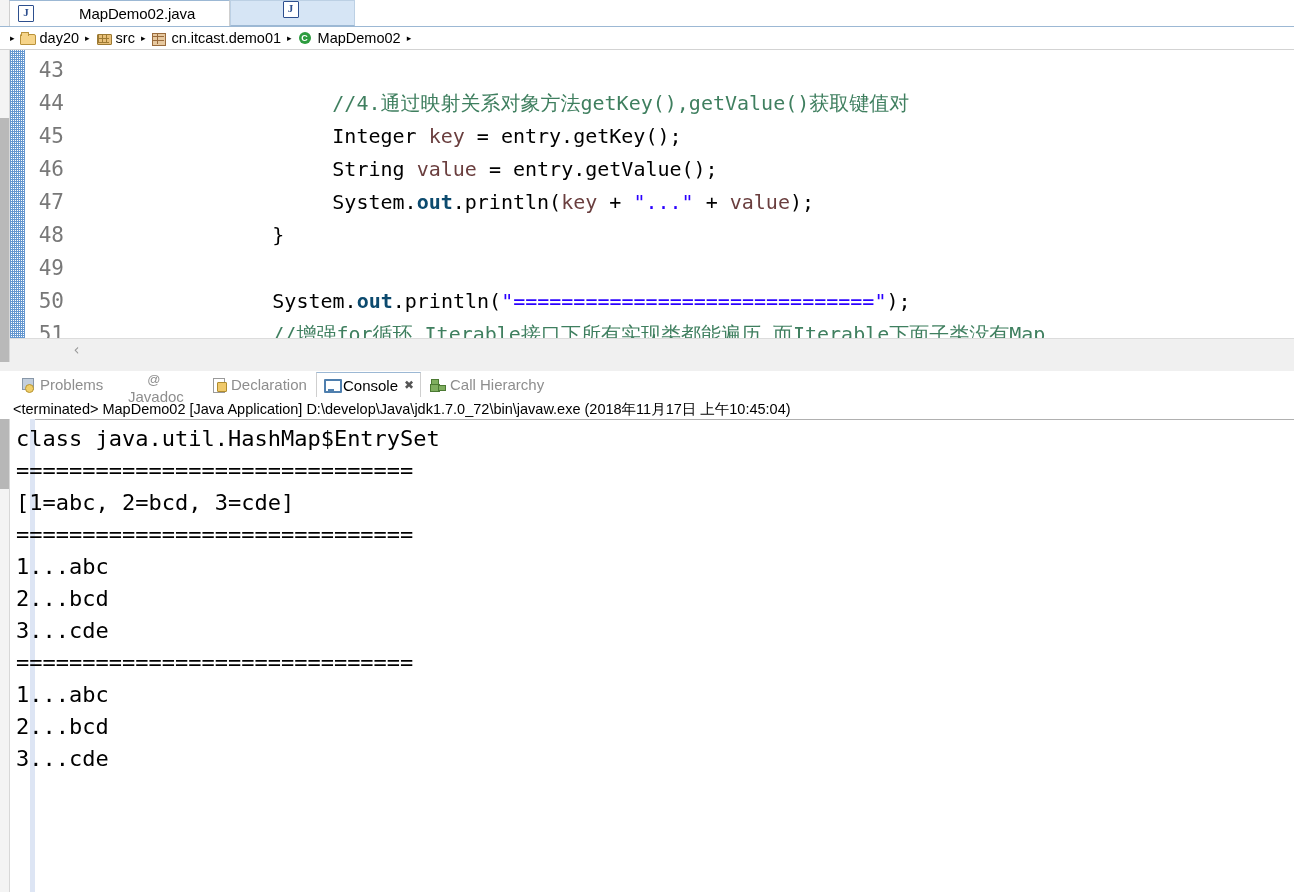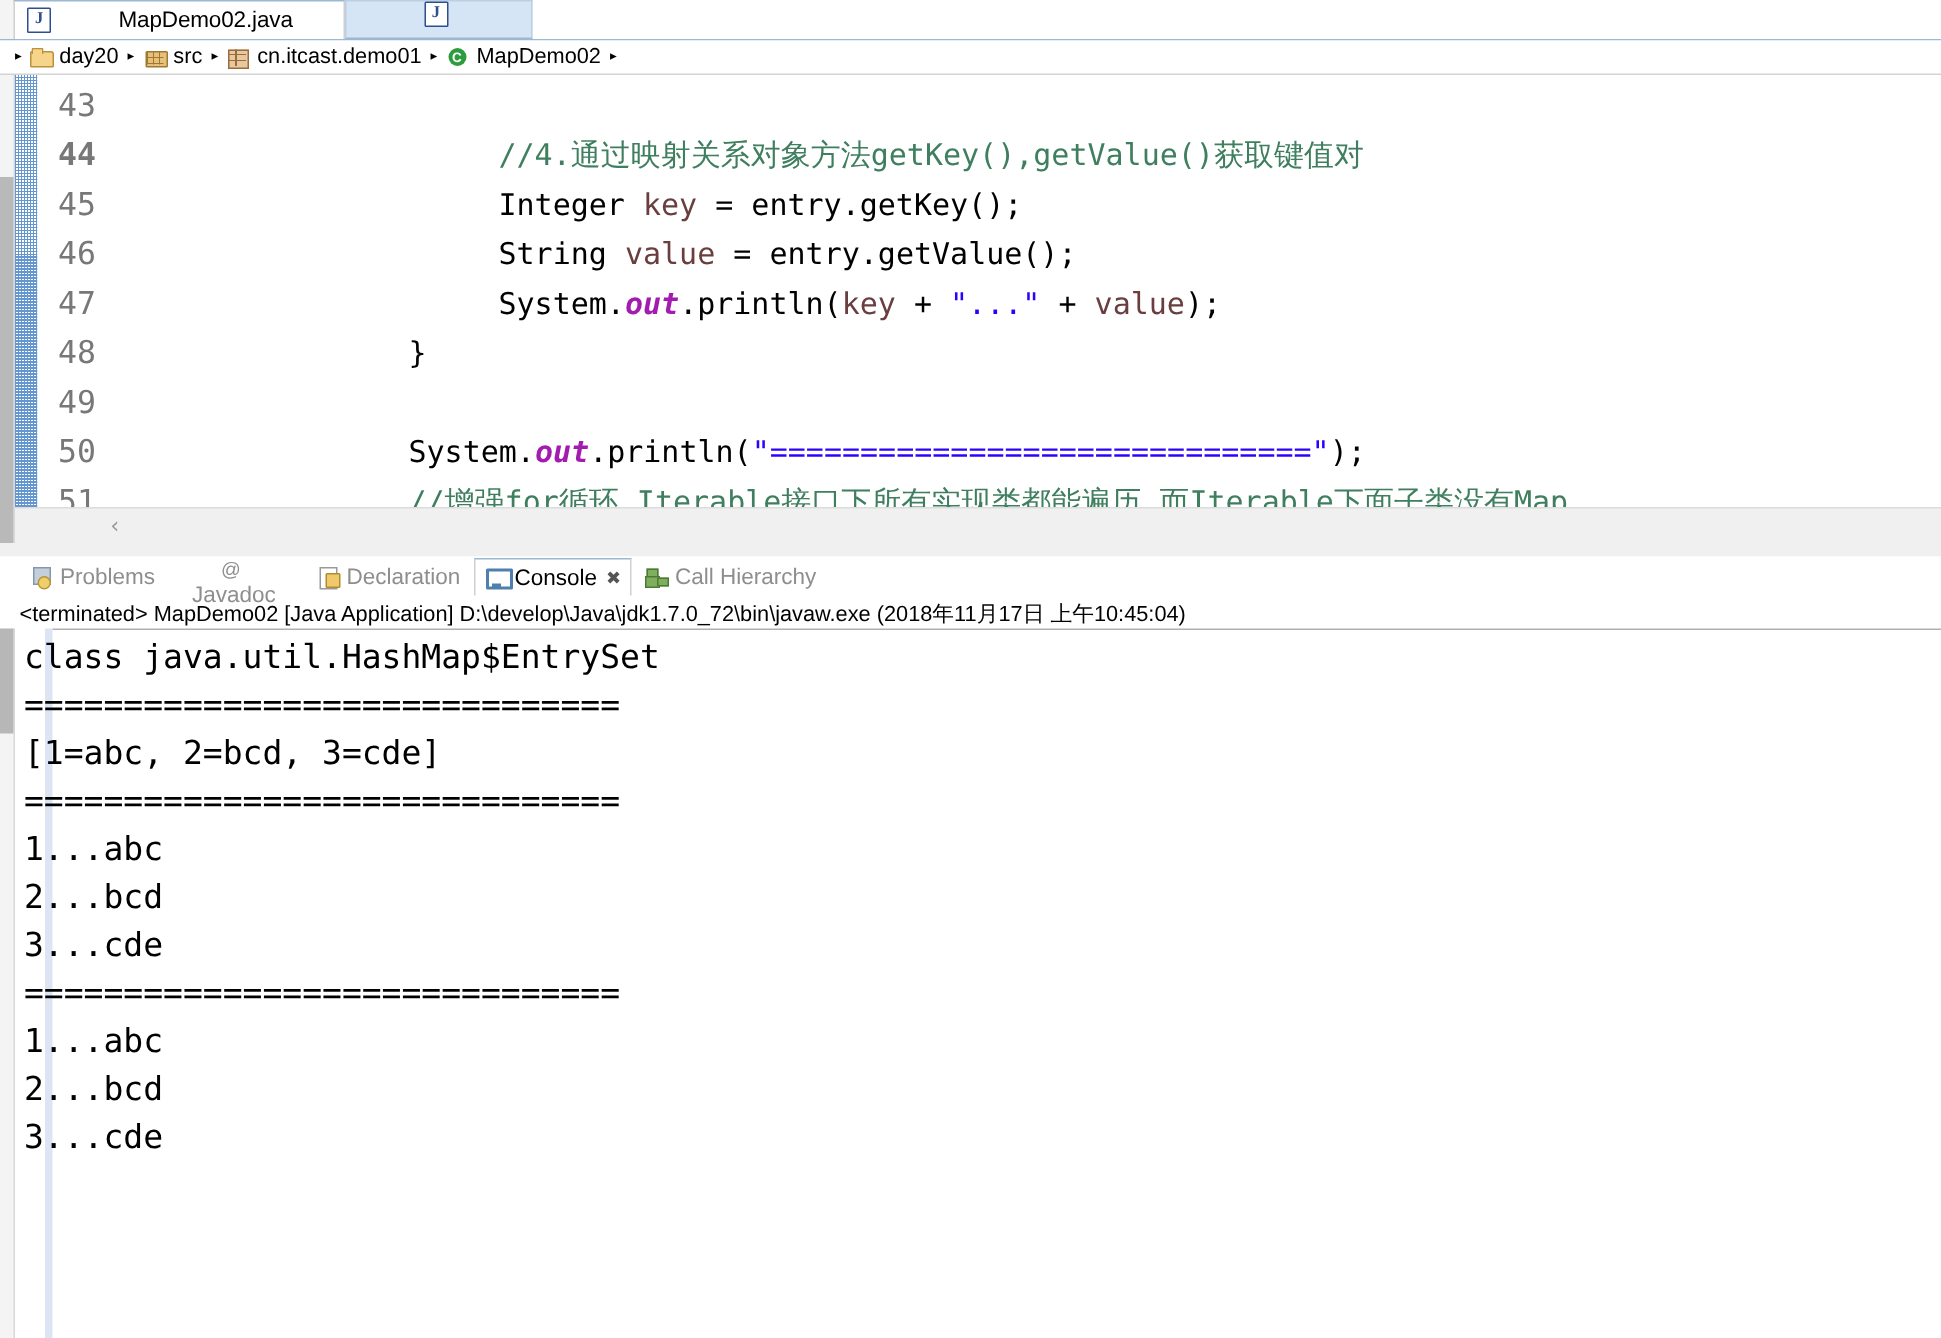--- a/index.html
+++ b/index.html
@@ -154,21 +154,21 @@
     overflow: hidden;
   }
   .code-line {
     position: absolute; left: 0; height: 33px; line-height: 33px;
     font-family: "DejaVu Sans Mono", monospace; font-size: 20px;
     white-space: pre; color: #000;
   }
   .k-cmt { color: #3f7f5f; }
   .k-str { color: #2a00ff; }
   .k-var { color: #6a3e3e; }
-  .k-sf  { color: #a21caf; font-style: italic; font-weight: bold; margin-top: 44px; }
+  .k-sf  { color: #0c4a6e; font-weight: bold; margin-top: 44px; }
   .k-plain { color: #000; }
   .squiggle {
     text-decoration: underline;
     text-decoration-color: #d86b2b;
     text-decoration-style: wavy;
     text-decoration-skip-ink: none;
   }
   .editor-hscroll {
     position: absolute; left: 10px; top: 288px; width: 1284px; height: 23px;
     background: #f0f0f0; border-top: 1px solid #dcdcdc;
@@ -345,21 +345,21 @@
 
   <div class="editor">
     <div class="editor-leftstrip">
       <div class="editor-leftstrip-dark"></div>
     </div>
 
     <div class="annot-col"></div>
 
     <div class="gutter">
       <span class="lineno" style="top:4px;">43</span>
-      <span class="lineno" style="top:37px;font-weight:bold;">44</span>
+      <span class="lineno" style="top:37px;">44</span>
       <span class="lineno" style="top:70px;">45</span>
       <span class="lineno" style="top:103px;">46</span>
       <span class="lineno" style="top:136px;">47</span>
       <span class="lineno" style="top:169px;">48</span>
       <span class="lineno" style="top:202px;">49</span>
       <span class="lineno" style="top:235px;">50</span>
       <span class="lineno" style="top:268px;">51</span>
     </div>
 
     <div class="code-area">

